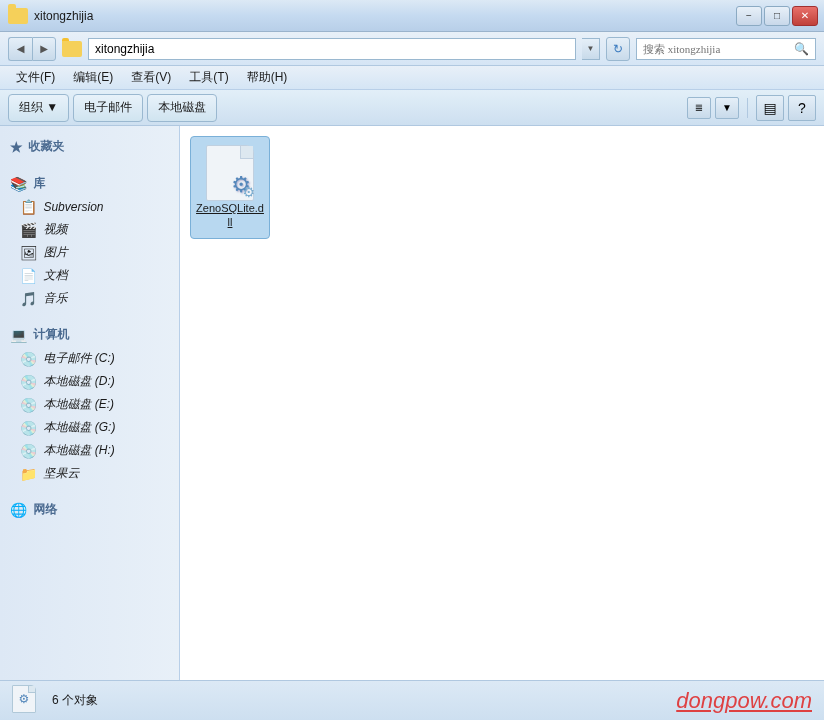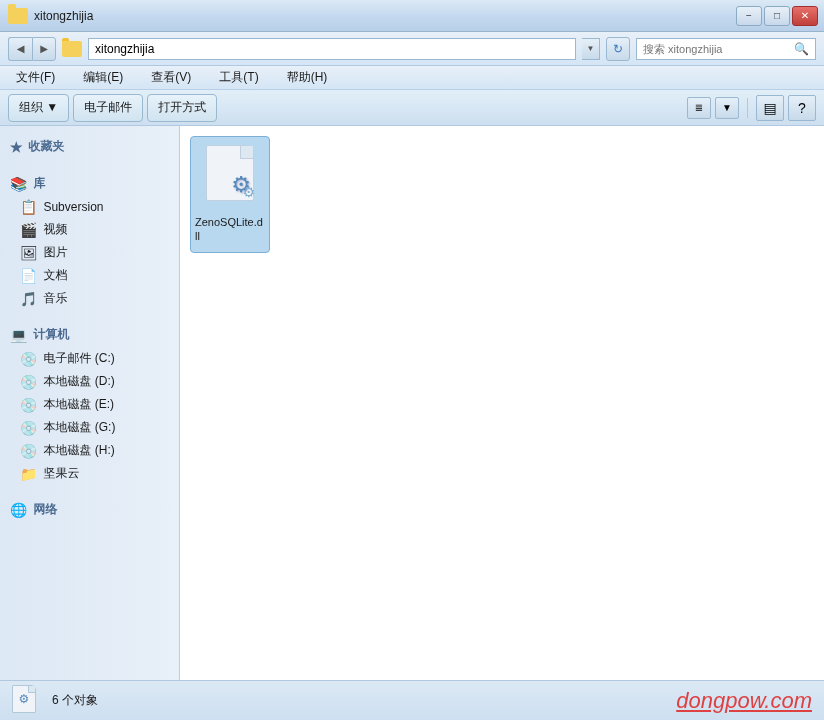--- a/index.html
+++ b/index.html
@@ -165,37 +165,37 @@
       display: flex;
       align-items: center;
       padding: 0 6px;
     }
     .search-input {
       border: none;
       outline: none;
       flex: 1;
       font-size: 11px;
       color: #888;
-      font-family: Liberation Sans, sans-serif;
+      font-family: Liberation Serif, serif;
       background: transparent;
     }
     .search-icon-btn {
       color: #4a7faa;
       font-size: 12px;
       cursor: pointer;
     }
 
     
     .menu-bar {
       height: 24px;
       background: linear-gradient(to bottom, #e8f0f8, #d5e5f5);
       display: flex;
       align-items: center;
       padding: 0 8px;
-      gap: 12px;
+      gap: 2px;
       border-bottom: 1px solid #b8cfe8;
     }
     .menu-item {
       padding: 2px 8px;
       cursor: pointer;
       font-size: 12px;
       color: #1a1a1a;
       border-radius: 2px;
     }
 
@@ -299,20 +299,21 @@
       cursor: pointer;
       font-size: 12px;
       color: #1a1a1a;
     }
     .sidebar-item-icon {
       font-size: 14px;
       flex-shrink: 0;
     }
     .sidebar-item-label {
       flex: 1;
+      font-style: italic;
     }
 
     
     .content-area {
       flex: 1;
       background: #fff;
       padding: 10px;
       overflow-y: auto;
     }
 
@@ -371,25 +372,26 @@
     }
     .gear-small {
       position: absolute;
       bottom: 0;
       right: -2px;
       font-size: 14px;
       color: #7aaccf;
     }
     .file-label {
       font-size: 11px;
-      text-align: left;
+      text-align: center;
       color: #1a1a1a;
       word-break: break-all;
       line-height: 1.3;
-      margin-top: 14px;
+      margin-top: 0;
+      text-decoration: underline;
     }
 
     
     .status-bar {
       height: 40px;
       background: linear-gradient(to bottom, #dce9f5, #cddff0);
       border-top: 1px solid #b0c8e0;
       display: flex;
       align-items: center;
       padding: 0 12px;
@@ -471,21 +473,21 @@
   <span class="menu-item">文件(F)</span>
   <span class="menu-item">编辑(E)</span>
   <span class="menu-item">查看(V)</span>
   <span class="menu-item">工具(T)</span>
   <span class="menu-item">帮助(H)</span>
 </div>
 
 <div class="toolbar">
   <div class="toolbar-btn">组织 ▼</div>
   <div class="toolbar-btn">电子邮件</div>
-  <div class="toolbar-btn">打开方式</div>
+  <div class="toolbar-btn">本地磁盘</div>
   <div class="toolbar-right">
     <div class="view-btn">≣</div>
     <div class="view-btn">▼</div>
     <div class="toolbar-separator"></div>
     <div class="toolbar-icon-btn">▤</div>
     <div class="toolbar-icon-btn">?</div>
   </div>
 </div>
 
 <div class="main-area">

